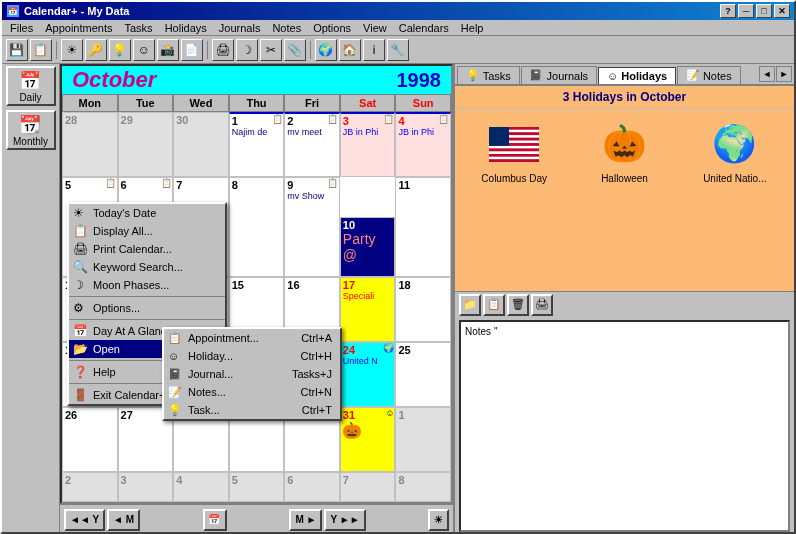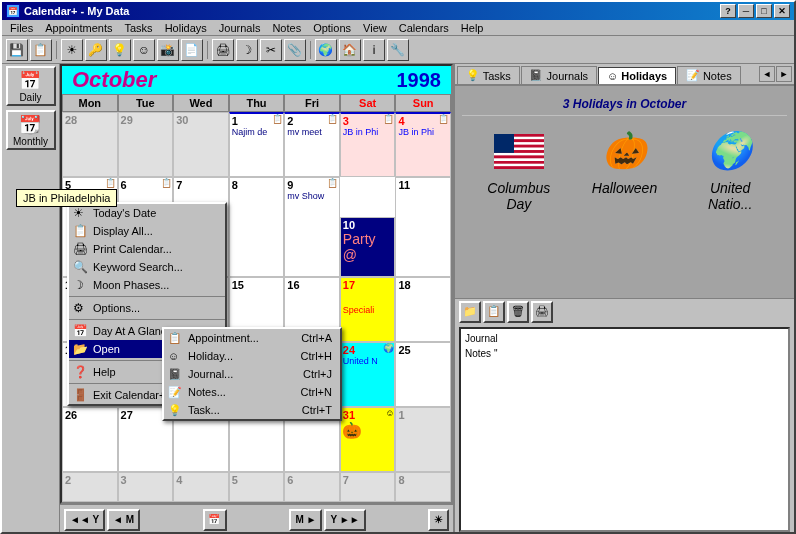--- a/index.html
+++ b/index.html
@@ -175,21 +175,21 @@
     .cell-num {
       font-weight: bold;
       font-size: 11px;
     }
     .cell-num.red { color: red; }
     .cell-text {
       font-size: 9px;
       color: #000080;
       overflow: hidden;
     }
-    .cell-text.red { color: red; margin-top: 14px; }
+    .cell-text.red { color: red; }
     .cell-text.blue { color: blue; }
 
     
     .nav-bar {
       background: #c0c0c0;
       display: flex;
       align-items: center;
       justify-content: space-between;
       padding: 2px 4px;
       border-top: 1px solid #808080;
@@ -243,24 +243,23 @@
       width: 16px; height: 16px;
       background: #c0c0c0;
       border: 1px solid #808080;
       cursor: pointer;
       display: flex; align-items: center; justify-content: center;
       font-size: 9px;
     }
 
     .right-content {
       flex: 1;
-      background: #a3a3a3;
-      padding: 7px;
+      background: #fdba74;
+      padding: 0;
       overflow: hidden;
-      font-style: italic;
     }
 
     .holidays-title {
       text-align: center;
       font-size: 12px;
       font-weight: bold;
       color: #000080;
       padding: 4px;
       border-bottom: 1px solid #c0c0c0;
     }
@@ -275,21 +274,21 @@
       align-items: center; gap: 4px;
       width: 80px;
     }
     .holiday-icon {
       width: 50px; height: 50px;
       display: flex; align-items: center; justify-content: center;
       font-size: 28px;
     }
     .holiday-name {
       text-align: center;
-      font-size: 14px;
+      font-size: 10px;
     }
 
     .right-toolbar {
       display: flex;
       gap: 2px;
       padding: 2px 4px;
       background: #c0c0c0;
       border-top: 1px solid #808080;
     }
     .right-toolbar-btn {
@@ -655,29 +654,25 @@
       </div>
 
       <div class="right-toolbar">
         <div class="right-toolbar-btn">📁</div>
         <div class="right-toolbar-btn">📋</div>
         <div class="right-toolbar-btn">🗑</div>
         <div class="right-toolbar-btn">🖨</div>
       </div>
 
       <div class="right-notes">
-        <div style="font-size:10px; padding:2px;">Journal</div>
         <div style="font-size:10px; padding:2px;">Notes "</div>
       </div>
     </div>
   </div>
 
-  <div class="tooltip">
-    <span>JB in Philadelphia</span>
-  </div>
 
   <div class="context-menu">
     <div class="ctx-item">
       <span class="ctx-icon">☀</span>
       <span>Today's Date</span>
     </div>
     <div class="ctx-item">
       <span class="ctx-icon">📋</span>
       <span>Display All...</span>
     </div>
@@ -728,21 +723,21 @@
       <span class="sub-shortcut">Ctrl+A</span>
     </div>
     <div class="sub-item">
       <span class="sub-icon">☺</span>
       <span>Holiday...</span>
       <span class="sub-shortcut">Ctrl+H</span>
     </div>
     <div class="sub-item">
       <span class="sub-icon">📓</span>
       <span>Journal...</span>
-      <span class="sub-shortcut">Ctrl+J</span>
+      <span class="sub-shortcut">Tasks+J</span>
     </div>
     <div class="sub-item">
       <span class="sub-icon">📝</span>
       <span>Notes...</span>
       <span class="sub-shortcut">Ctrl+N</span>
     </div>
     <div class="sub-item">
       <span class="sub-icon">💡</span>
       <span>Task...</span>
       <span class="sub-shortcut">Ctrl+T</span>

